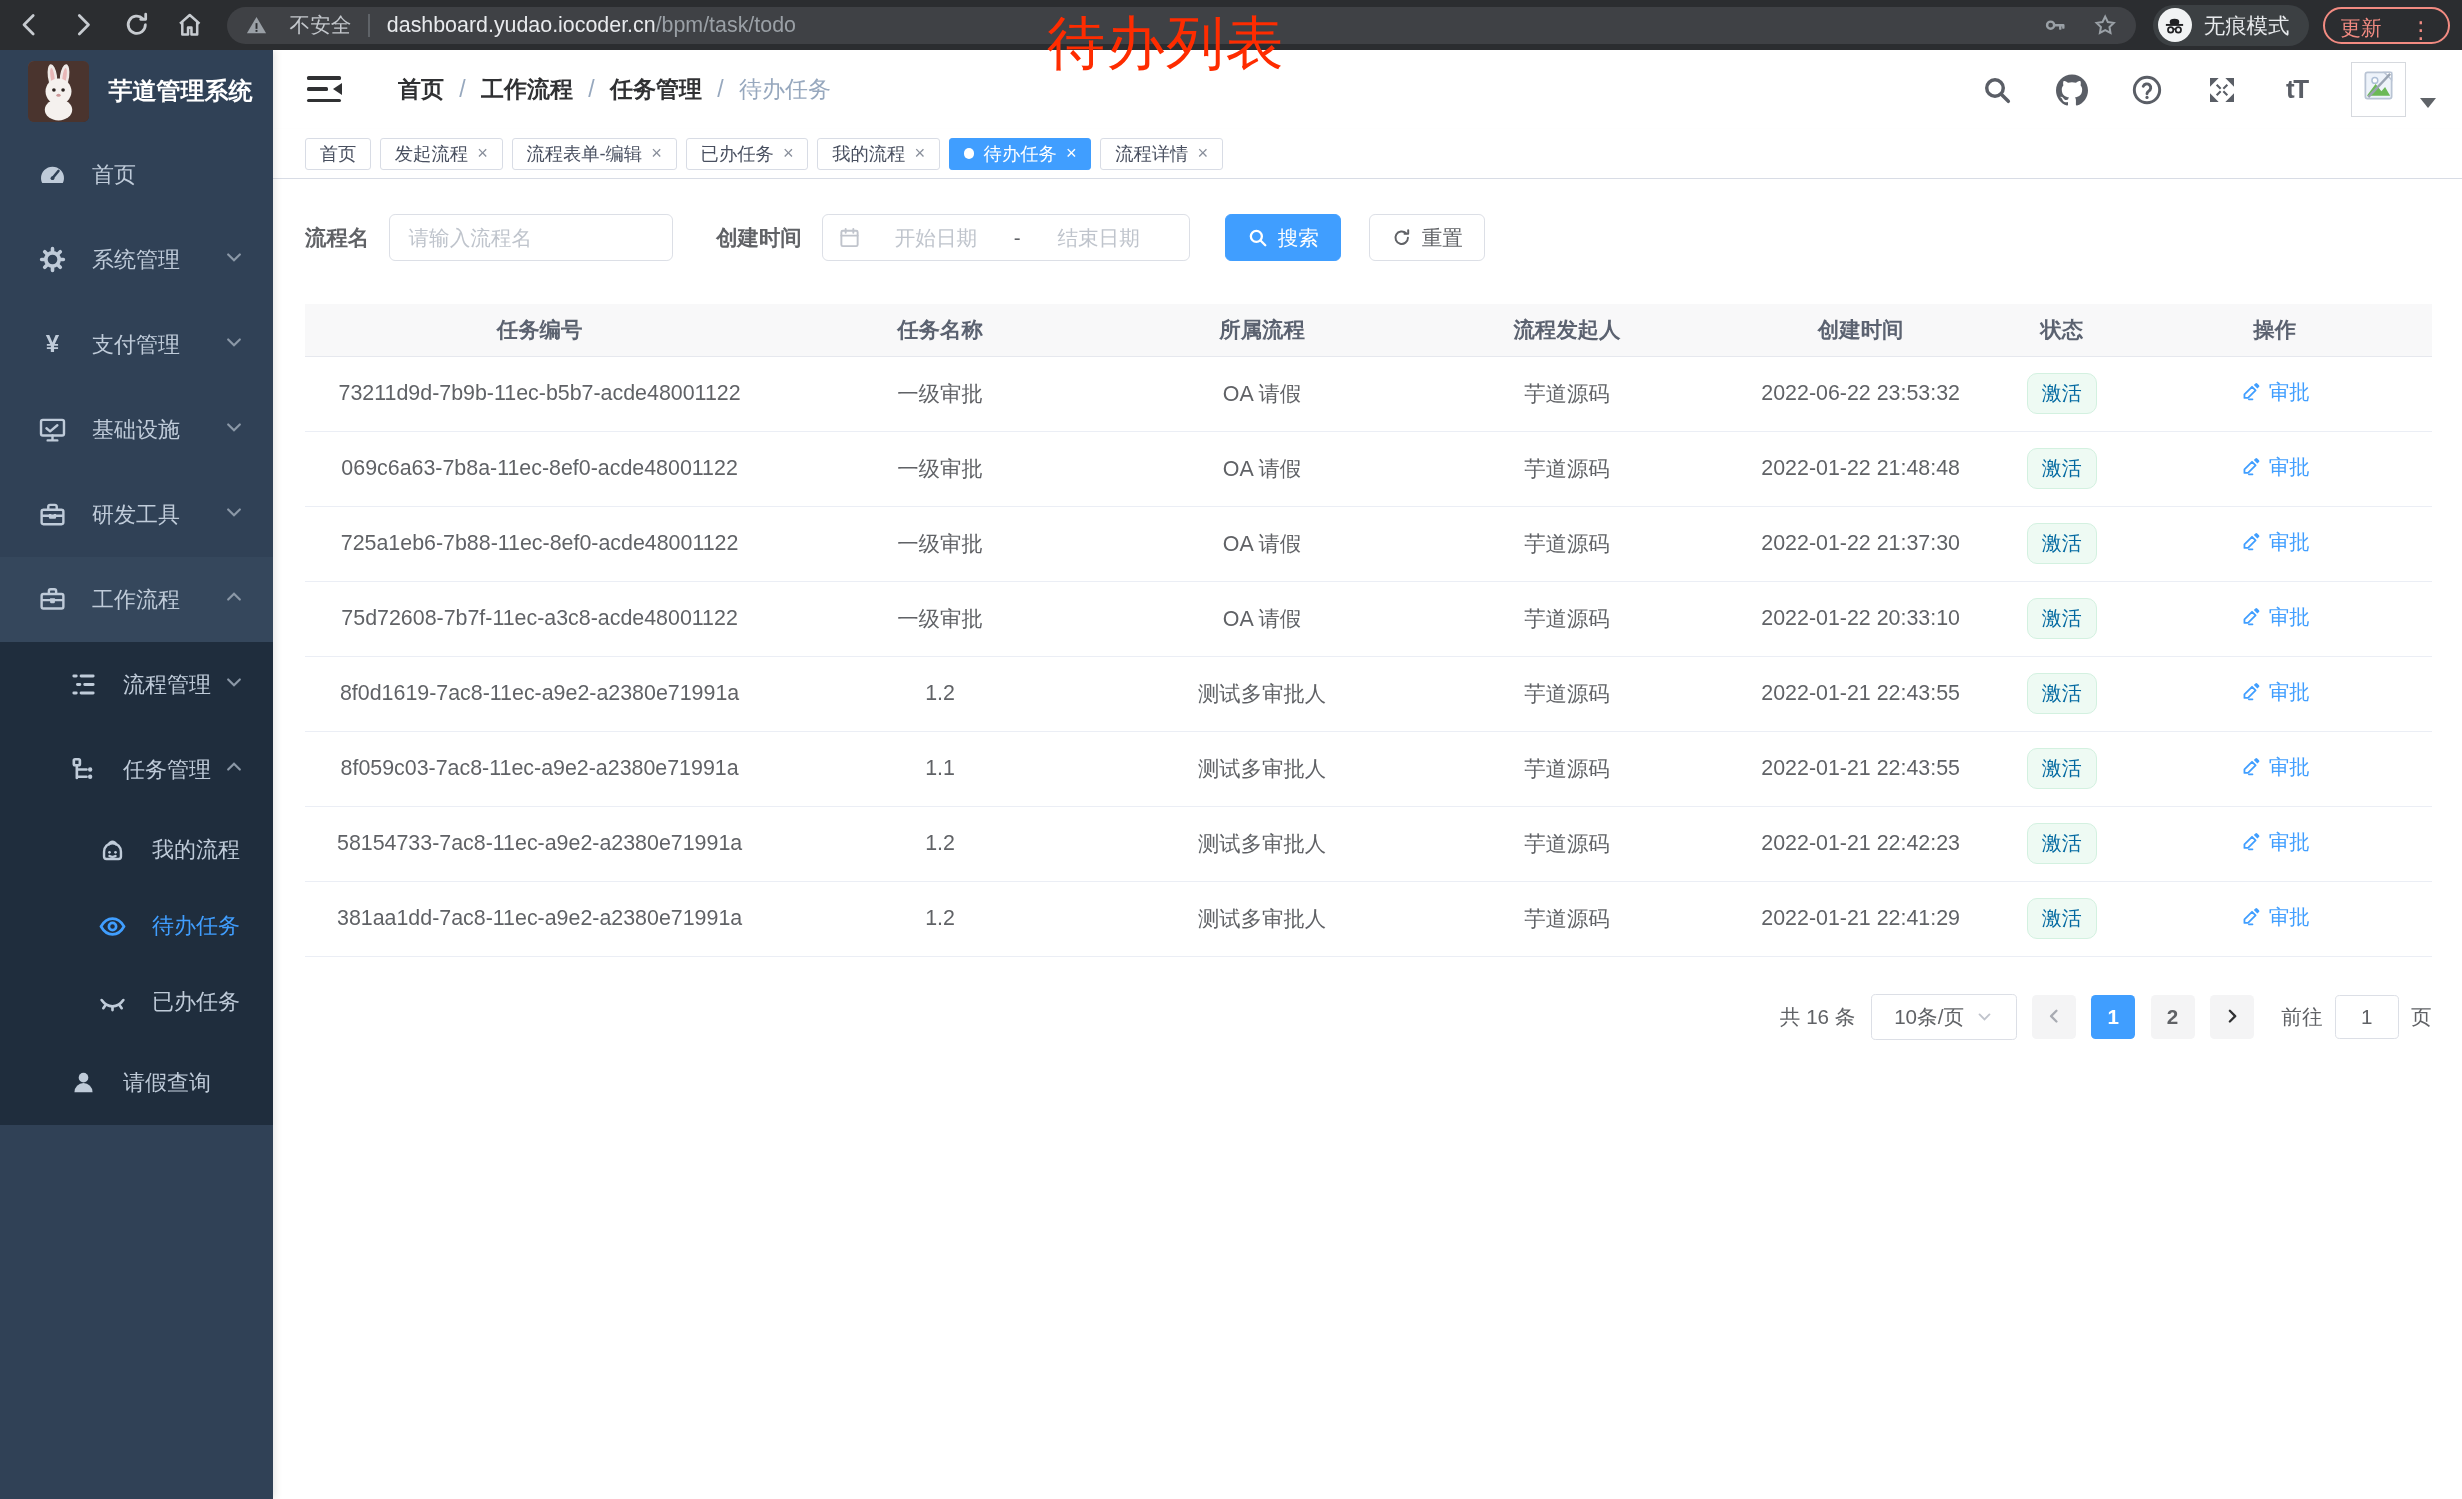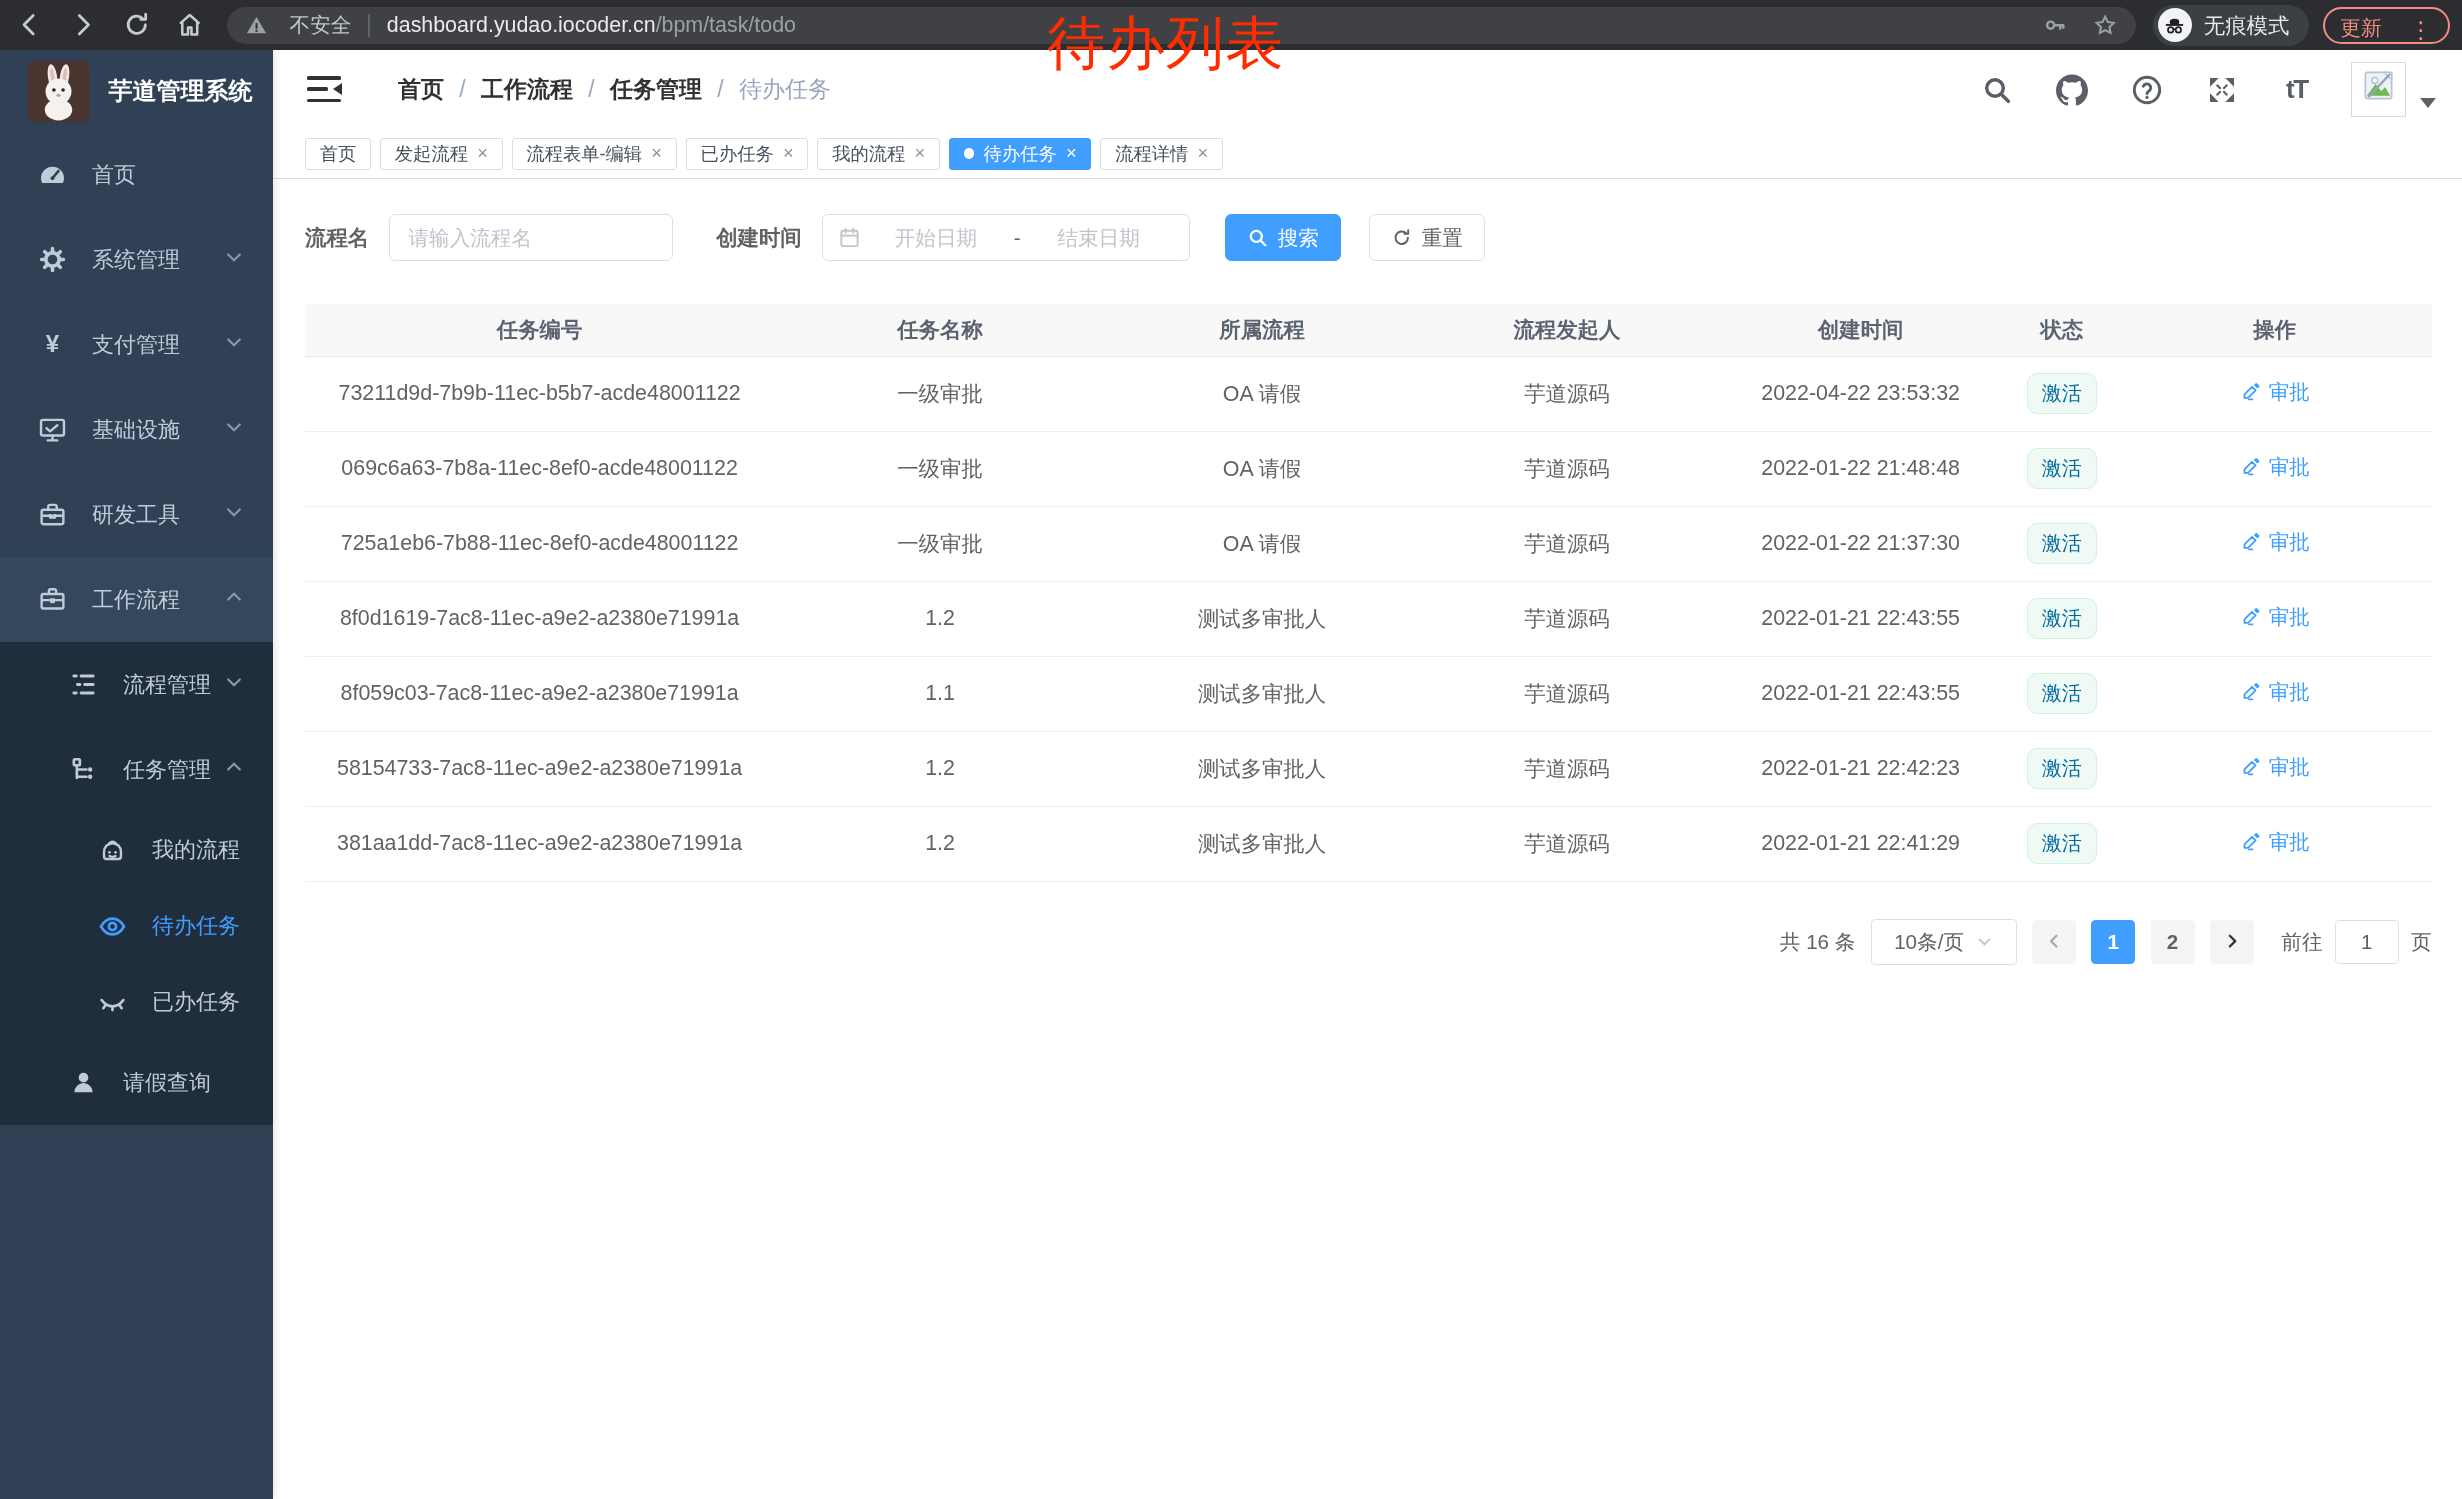--- a/index.html
+++ b/index.html
@@ -505,21 +505,21 @@
             <th>操作</th>
           </tr>
         </thead>
         <tbody>
 
             <tr>
               <td>73211d9d-7b9b-11ec-b5b7-acde48001122</td>
               <td>一级审批</td>
               <td>OA 请假</td>
               <td>芋道源码</td>
-              <td>2022-04-22 23:53:32</td>
+              <td>2022-06-22 23:53:32</td>
               <td><span class="badge">激活</span></td>
               <td>
                 <span class="approve">
                   <svg viewBox="0 0 24 24" fill="none" stroke="currentColor" stroke-width="2" stroke-linejoin="round">
                     <path d="M13.5 6.5 17.5 10.5 9 19H5v-4z"></path>
                     <path d="M15.5 4.5l1.8-1.8a1.4 1.4 0 0 1 2 0l2 2a1.4 1.4 0 0 1 0 2l-1.8 1.8z" fill="currentColor" stroke="none"></path>
                     <path d="M10 20.5h4" stroke-linecap="round"></path>
                   </svg>
                   <span>审批</span>
                 </span>
@@ -557,20 +557,38 @@
                   <svg viewBox="0 0 24 24" fill="none" stroke="currentColor" stroke-width="2" stroke-linejoin="round">
                     <path d="M13.5 6.5 17.5 10.5 9 19H5v-4z"></path>
                     <path d="M15.5 4.5l1.8-1.8a1.4 1.4 0 0 1 2 0l2 2a1.4 1.4 0 0 1 0 2l-1.8 1.8z" fill="currentColor" stroke="none"></path>
                     <path d="M10 20.5h4" stroke-linecap="round"></path>
                   </svg>
                   <span>审批</span>
                 </span>
               </td>
             </tr>
 
+            <tr>
+              <td>75d72608-7b7f-11ec-a3c8-acde48001122</td>
+              <td>一级审批</td>
+              <td>OA 请假</td>
+              <td>芋道源码</td>
+              <td>2022-01-22 20:33:10</td>
+              <td><span class="badge">激活</span></td>
+              <td>
+                <span class="approve">
+                  <svg viewBox="0 0 24 24" fill="none" stroke="currentColor" stroke-width="2" stroke-linejoin="round">
+                    <path d="M13.5 6.5 17.5 10.5 9 19H5v-4z"></path>
+                    <path d="M15.5 4.5l1.8-1.8a1.4 1.4 0 0 1 2 0l2 2a1.4 1.4 0 0 1 0 2l-1.8 1.8z" fill="currentColor" stroke="none"></path>
+                    <path d="M10 20.5h4" stroke-linecap="round"></path>
+                  </svg>
+                  <span>审批</span>
+                </span>
+              </td>
+            </tr>
 
 
             <tr>
               <td>8f0d1619-7ac8-11ec-a9e2-a2380e71991a</td>
               <td>1.2</td>
               <td>测试多审批人</td>
               <td>芋道源码</td>
               <td>2022-01-21 22:43:55</td>
               <td><span class="badge">激活</span></td>
               <td>

